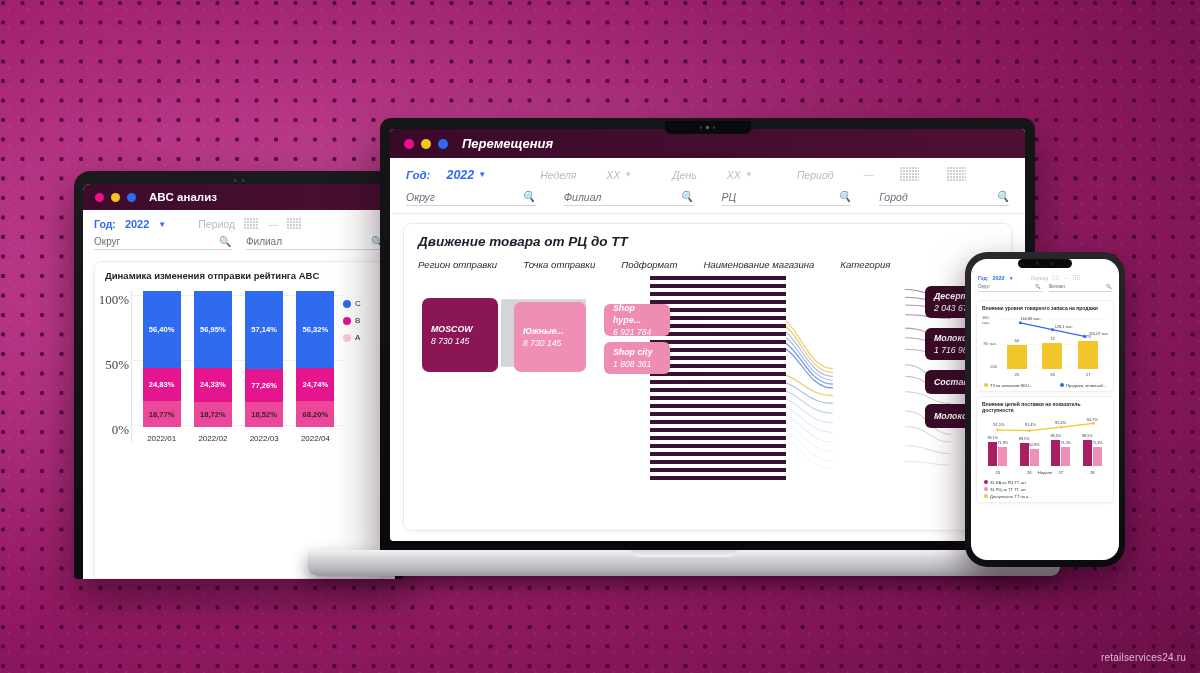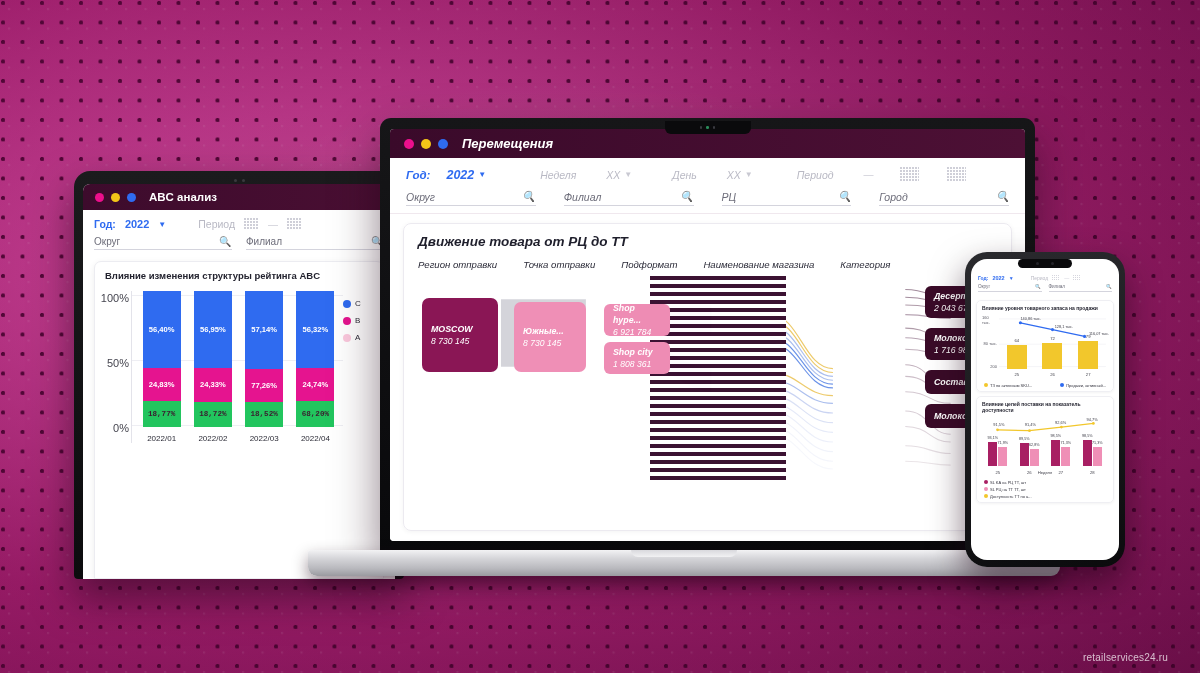--- a/index.html
+++ b/index.html
@@ -18,21 +18,21 @@
     background-size: 19.5px 19.5px, 19.5px 19.5px;
     background-position: 0 0, 6px 6px;
   }
   #vignette {
     position:absolute; inset:0;
     background: radial-gradient(ellipse at 48% 46%, rgba(255,255,255,.14) 0%, rgba(255,255,255,0) 45%),
                 linear-gradient(120deg, rgba(120,10,80,.25), rgba(60,3,40,.30));
     pointer-events:none;
   }
   .watermark {
-    position: absolute; right: 32px; bottom: 10px;
+    position: absolute; right: 14px; bottom: 10px;
     font-size: 10px; color: rgba(255,255,255,.72);
     letter-spacing: .2px;
   }
 
   
   #tablet {
     position: absolute; left: 74px; top: 171px; width: 330px; height: 408px;
     background: linear-gradient(180deg,#1b1b1d,#0c0c0e);
     border-radius: 16px 16px 4px 4px;
     padding: 13px 9px 0 9px;
@@ -80,30 +80,30 @@
     box-shadow:0 2px 7px rgba(0,0,0,.07); padding:8px 10px;
   }
   .kpi-card { width:158px; }
   .kpi-text { font-size:11.5px; color:#1b1b28; font-weight:bold; line-height:15px; }
   .kpi-num { color:#c2166e; }
   .chart-card { flex:1; margin-bottom:0; border-radius:7px 7px 0 0; }
   .chart-title { font-size:9.5px; color:#23232f; font-weight:bold; line-height:12px; }
 
   
   .abc-wrap { display:flex; margin-top:9px; height:152px; }
-  .abc-yaxis { width:26px; position:relative; font-size:11px; color:#45454f; }
+  .abc-yaxis { width:26px; position:relative; font-size:13px; color:#45454f;font-family:Liberation Serif, serif; }
   .abc-yaxis b { position:absolute; right:2px; font-weight:normal; }
   .abc-plot { flex:1; position:relative; border-left:1px solid #e3e3ea; }
   .abc-plot .grid { position:absolute; left:0; right:0; height:1px; background:#eeeef3; }
   .abc-bars { position:absolute; inset:0 2px 16px 4px; display:flex; justify-content:space-around; align-items:flex-end; }
   .abc-bar { width:38px; height:100%; display:flex; flex-direction:column; }
   .seg { display:flex; align-items:center; justify-content:center; font-size:7.6px; font-weight:bold; }
   .seg-c { background:#2f6bf0; color:#fff; }
   .seg-b { background:#e5148f; color:#fff; }
-  .seg-a { background:#22c55e; color:#3a2030;font-family:Liberation Mono, monospace; }
+  .seg-a { background:#ec4899; color:#3a2030; }
   .abc-xlabels { position:absolute; left:4px; right:2px; bottom:0; height:14px;
     display:flex; justify-content:space-around; align-items:flex-end; }
   .abc-xlabels span { font-size:8px; color:#2b2b36; width:44px; text-align:center; }
   .abc-legend { width:30px; padding-top:8px; display:flex; flex-direction:column; gap:8px; }
   .lg { display:flex; align-items:center; gap:4px; font-size:8px; color:#2b2b36; }
   .lgdot { width:8px;height:8px;border-radius:50%; }
 
   
   #laptop { position:absolute; left:308px; top:118px; width:752px; height:460px; }
   .lap-lid {
@@ -245,21 +245,21 @@
         </div>
         <div class="sbox">
           <span>Филиал</span>
           <span class="mag">🔍</span>
         </div>
       </div>
     </div>
 
 
     <div class="card chart-card">
-      <div class="chart-title">Влияние изменения структуры рейтинга ABC</div>
+      <div class="chart-title">Динамика изменения отправки рейтинга ABC</div>
       <div class="abc-wrap">
         <div class="abc-yaxis">
           <b style="top:1px">100%</b>
           <b style="top:66px">50%</b>
           <b style="top:131px">0%</b>
         </div>
         <div class="abc-plot">
           <div class="grid" style="top:4px"></div>
           <div class="grid" style="top:69px"></div>
           <div class="grid" style="top:134px"></div>

